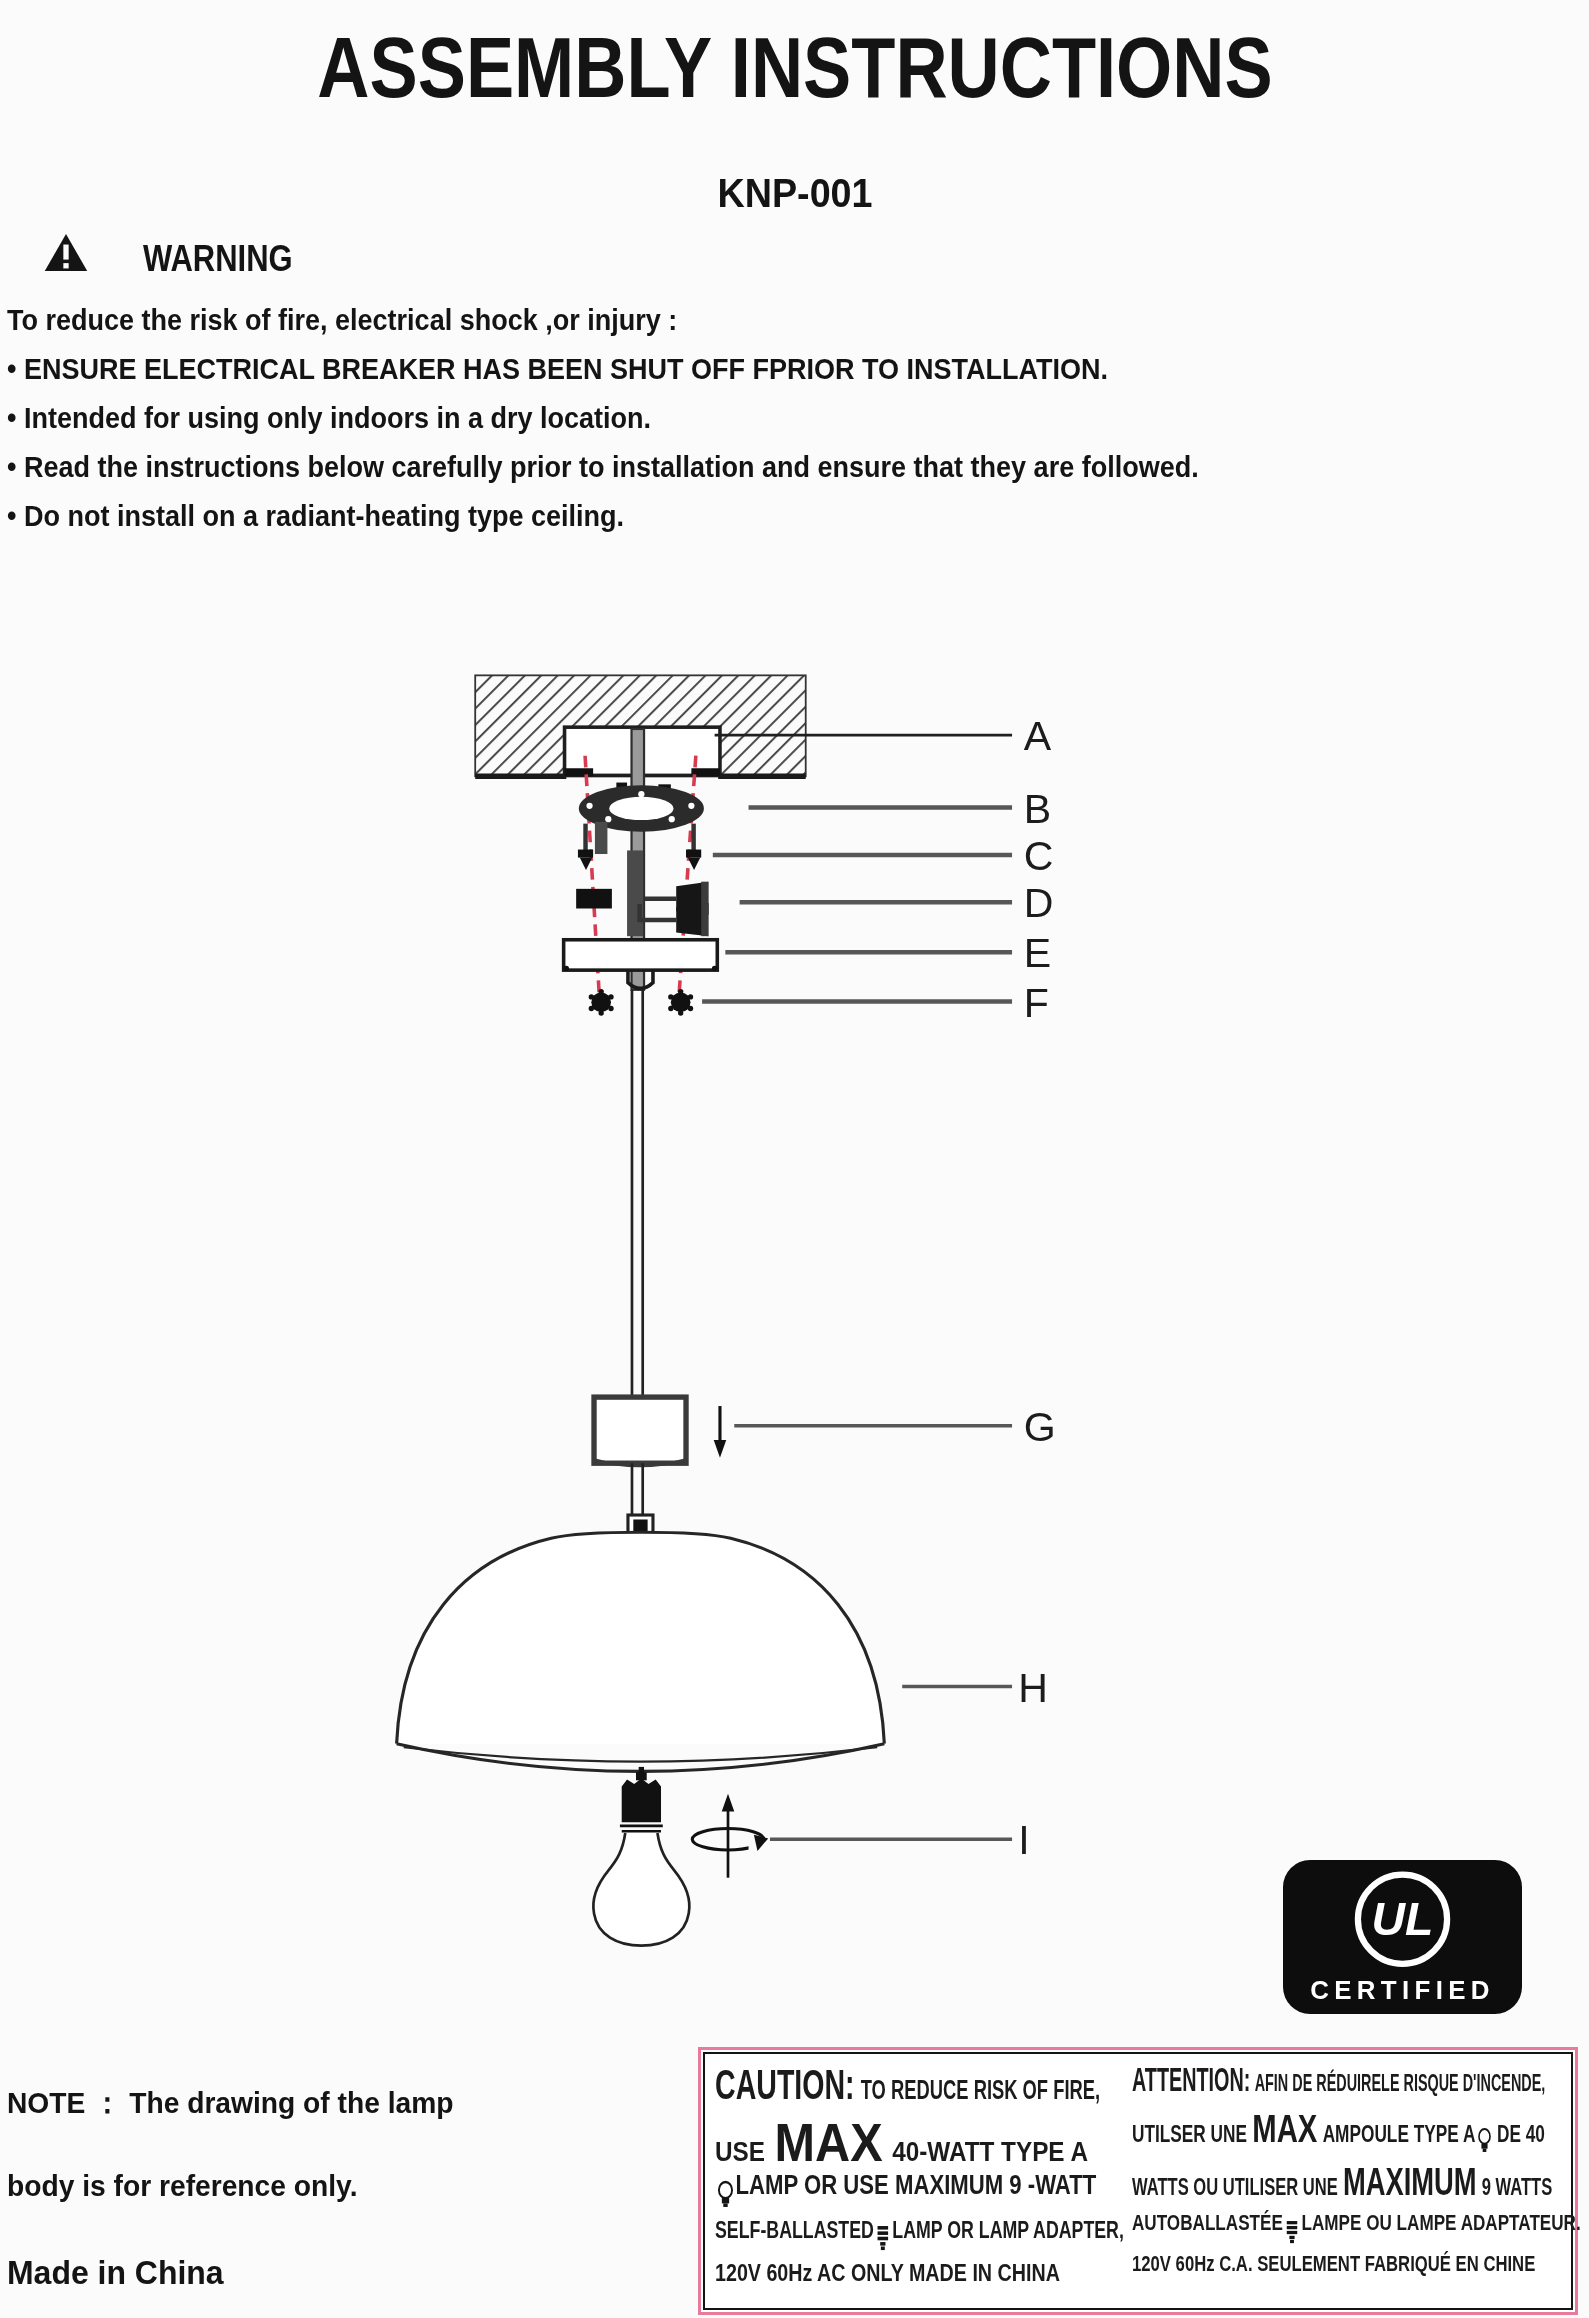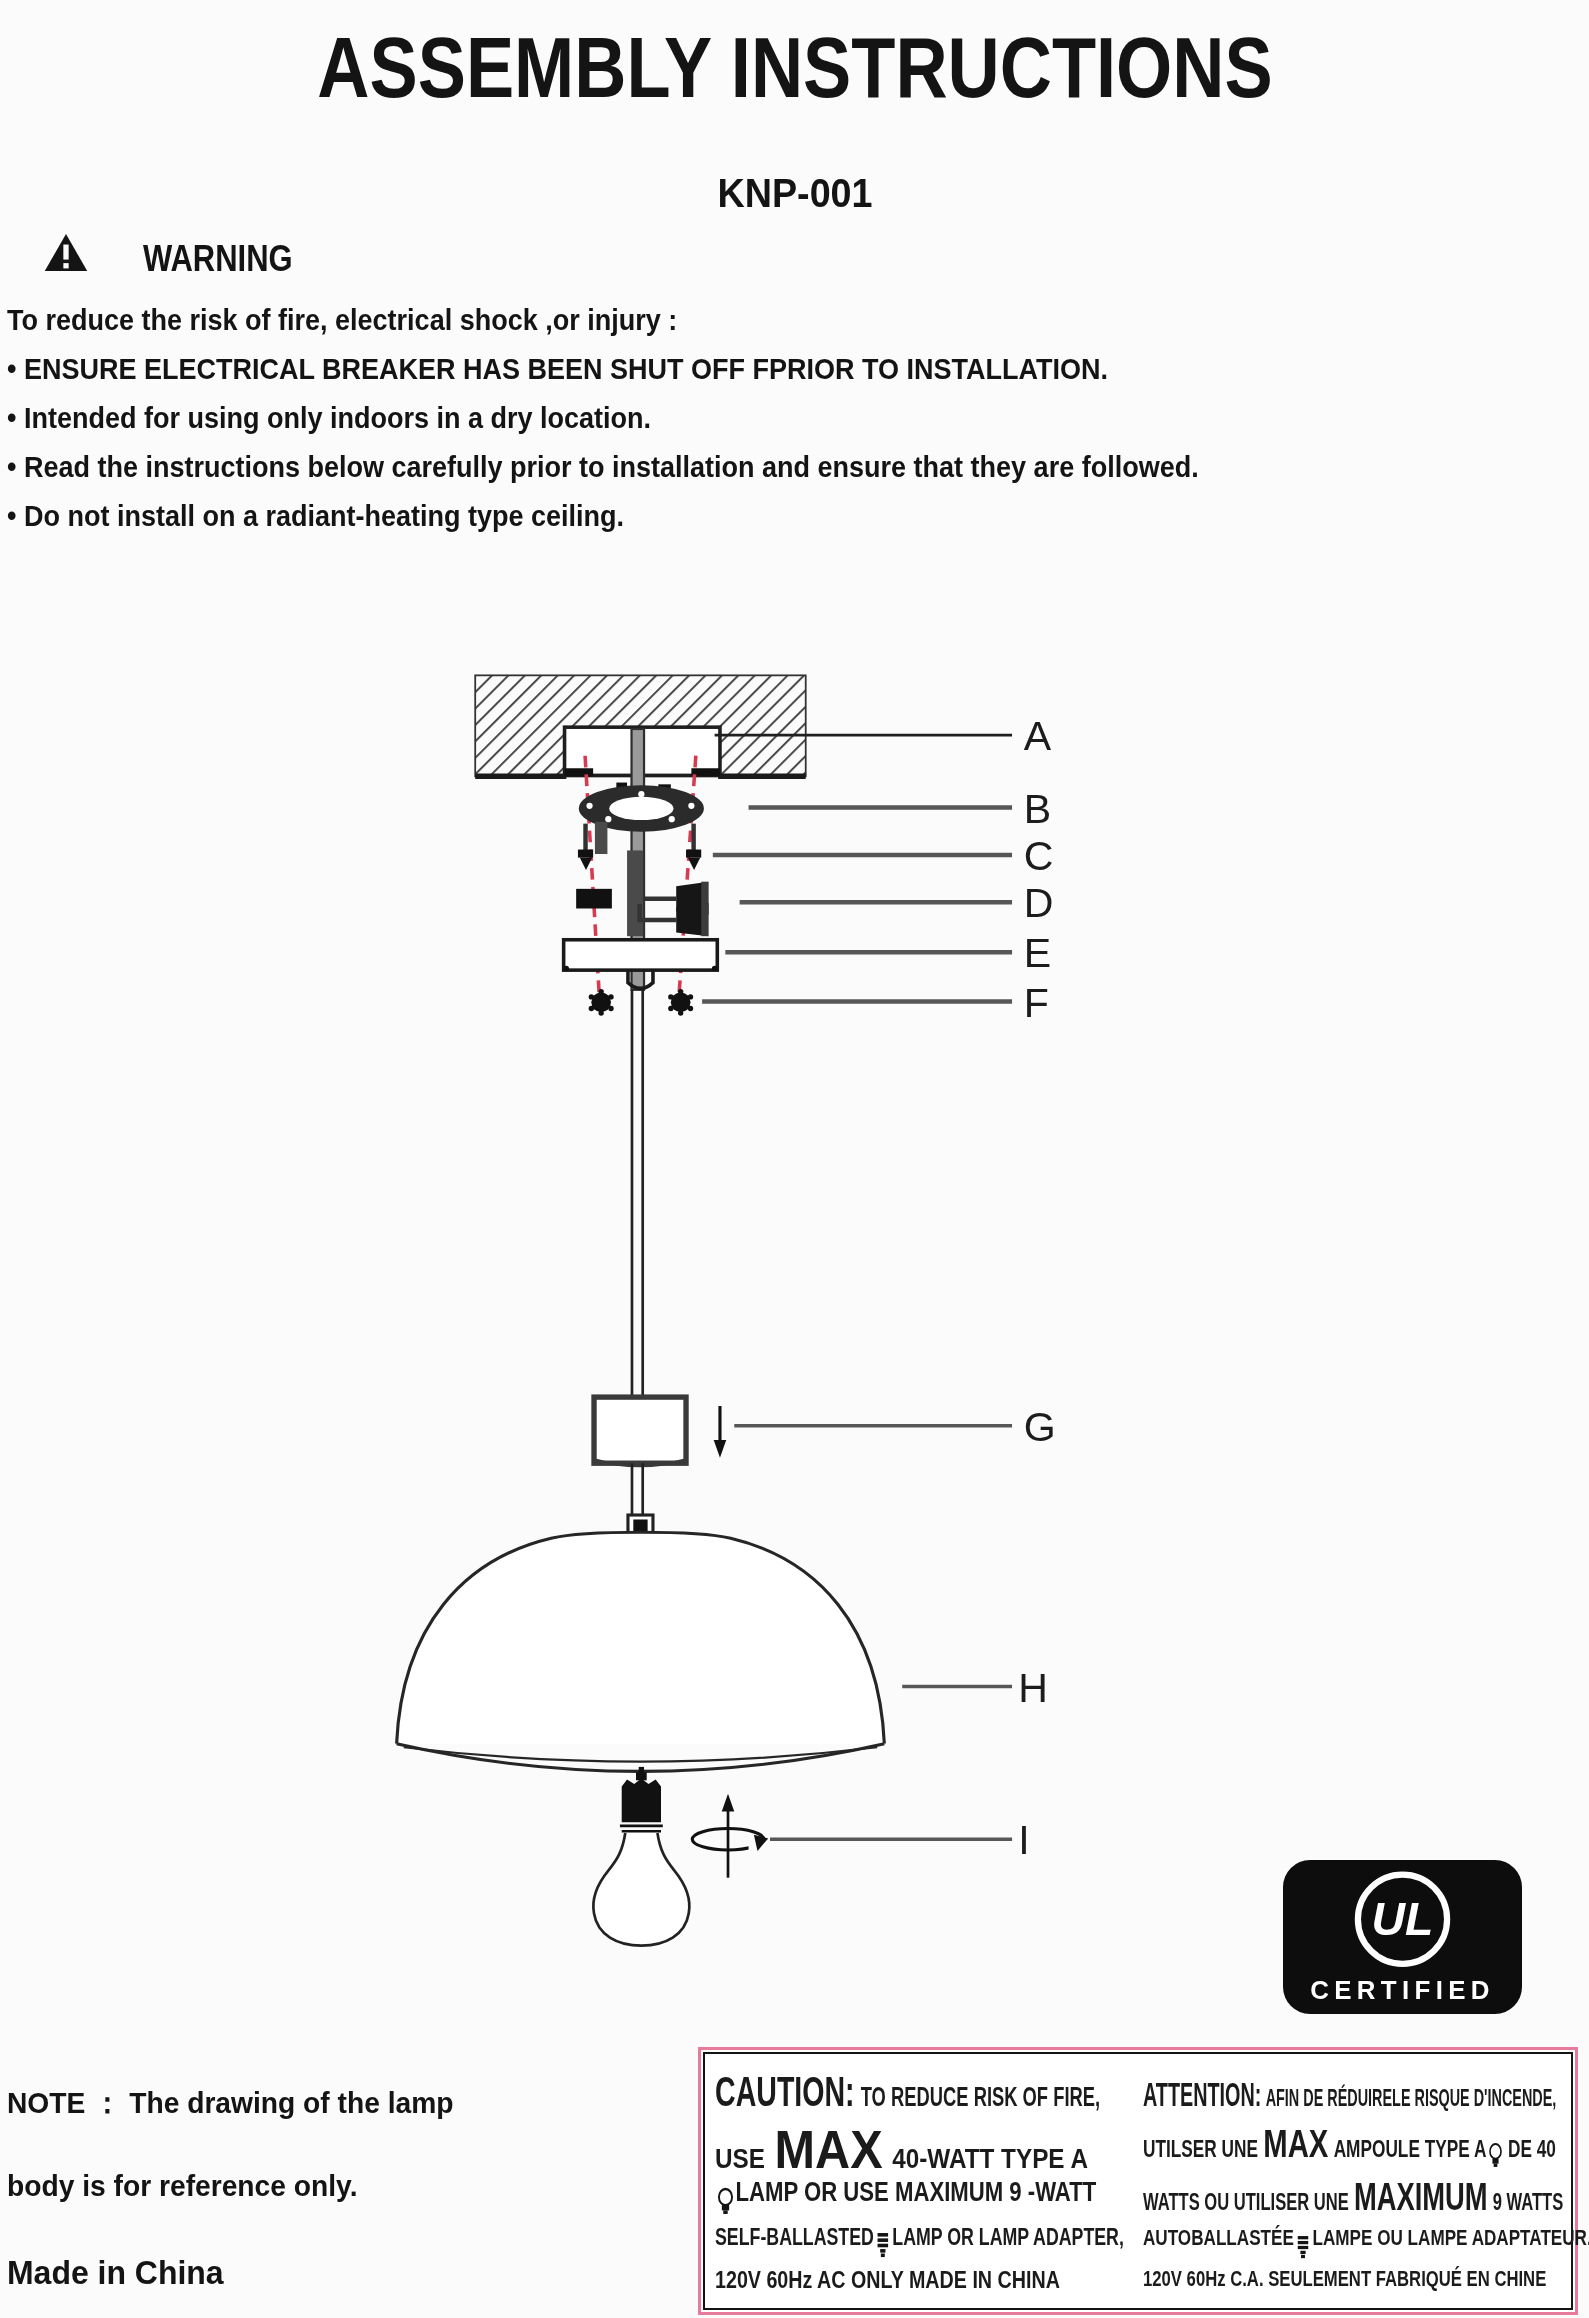--- a/index.html
+++ b/index.html
@@ -42,21 +42,21 @@
   .note1{left:7.1px; top:2083px; font-size:30px; font-weight:700; transform:scaleX(0.94); transform-origin:0 0; white-space:nowrap;}
   .note2{left:7.1px; top:2169px; font-size:30px; font-weight:700; transform:scaleX(0.94); transform-origin:0 0; white-space:nowrap;}
   .note3{left:7.1px; top:2253px; font-size:34px; font-weight:700; transform:scaleX(0.94); transform-origin:0 0; white-space:nowrap;}
   
   .caution{
     left:698px; top:2047px; width:880px; height:268px;
     border:3.6px solid #e87a9c; box-sizing:border-box; background:#fff;
   }
   .caution-inner{
     position:absolute; inset:1.8px; border:2.7px solid #141414;
-    display:flex; gap:19px; padding:7.1px 9px 3.6px 10.7px; box-sizing:border-box;align-items:flex-end;
+    display:flex; gap:8px; padding:7.1px 9px 3.6px 10.7px; box-sizing:border-box;
   }
   .c-col{display:flex; flex-direction:column; font-weight:700; color:#1b1b1b;}
   .c-col.en{width:409px;}
   .c-col.fr{flex:1;}
   .c-row{display:flex; align-items:baseline; white-space:nowrap; transform-origin:0 50%;}
   .c-row .ic{align-self:flex-end; margin:0 2.7px 3.6px 2.7px;}
   
   .en .r1{transform:scaleX(0.68); height:50px; align-items:baseline;}
   .en .r1 .big{font-size:42px;}   .en .r1 .sm{font-size:27px; margin-left:9px;}
   .en .r2{transform:scaleX(0.90); height:59px;}

